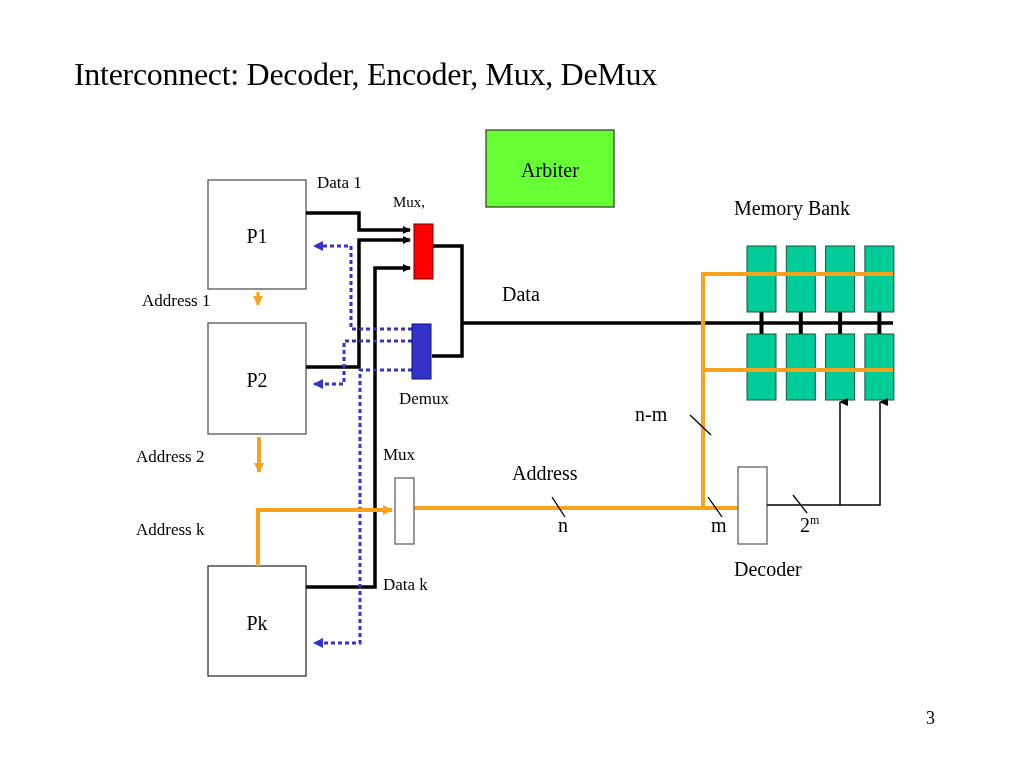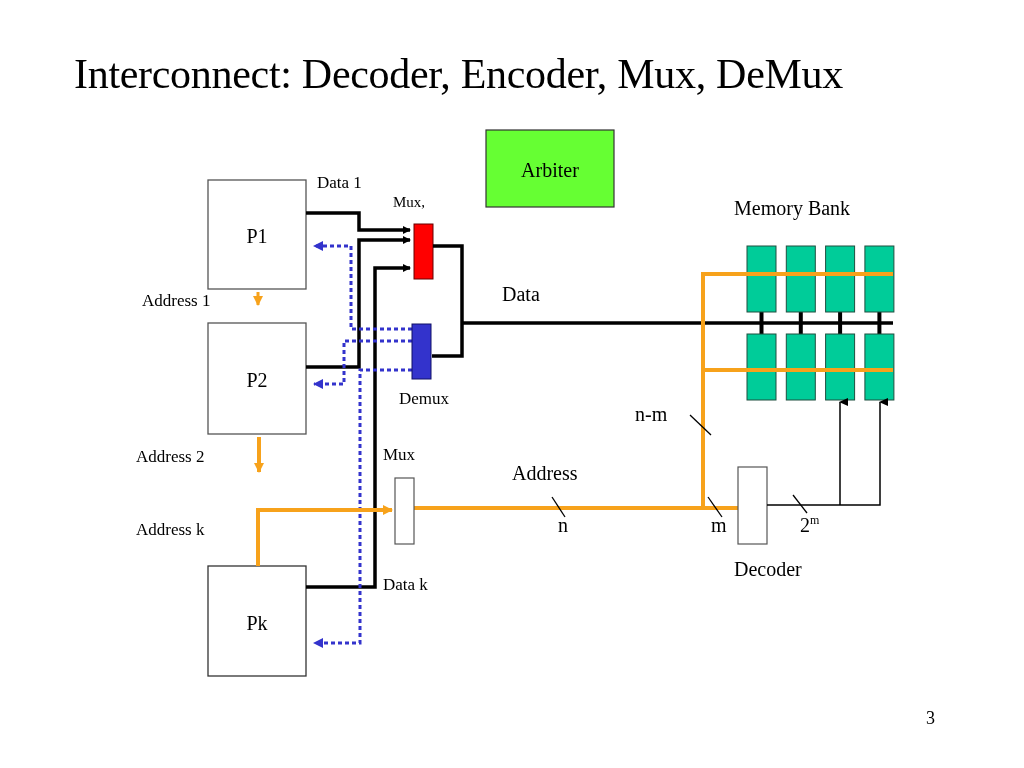--- a/index.html
+++ b/index.html
@@ -1,18 +1,18 @@
 <!DOCTYPE html>
 <html><head>
   <meta charset="utf-8">
   <style>
     html, body { margin: 0; padding: 0; background: #ffffff; }
     body { width: 1024px; height: 768px; position: relative; overflow: hidden;
            font-family: "Liberation Serif", serif; color: #000; }
-    #slide-title { position: absolute; left: 74px; top: 48px; font-size: 42px;
+    #slide-title { position: absolute; left: 74px; top: 48px; font-size: 32px;
                    line-height: 52px; white-space: nowrap; letter-spacing: -0.3px; }
     svg { position: absolute; left: 0; top: 0; }
     .lbl { font-family: "Liberation Serif", serif; fill: #000; }
     #page-number { position: absolute; left: 926px; top: 708px; font-size: 18px; }
   </style>
 </head>
 <body>
 
 <div id="slide-title">Interconnect: Decoder, Encoder, Mux, DeMux</div>
 

